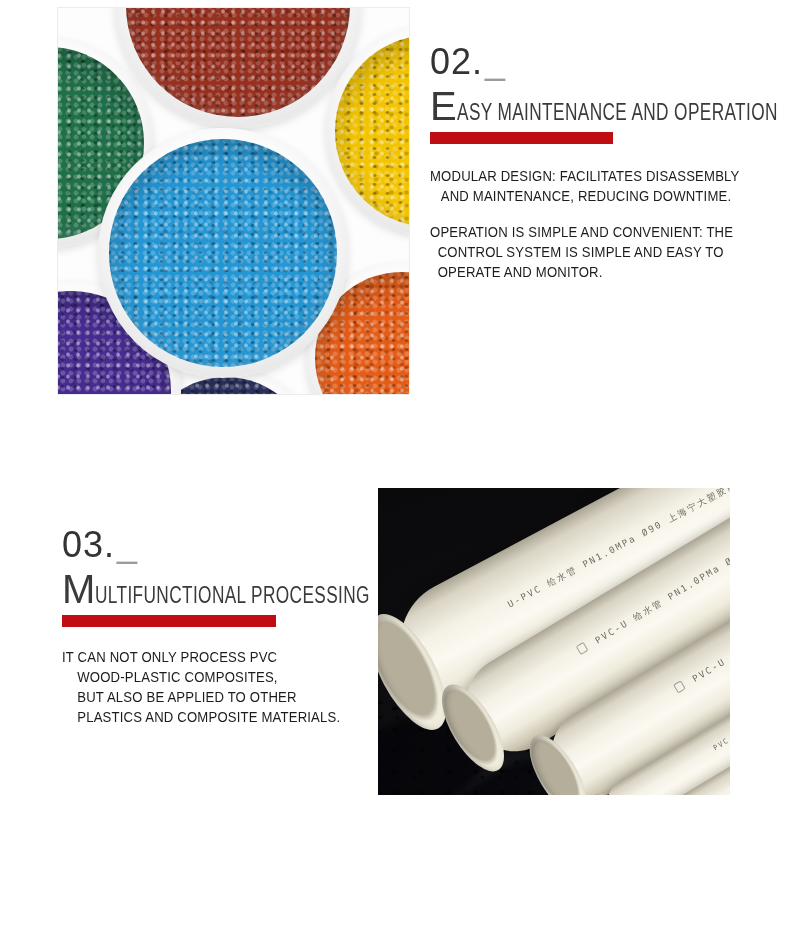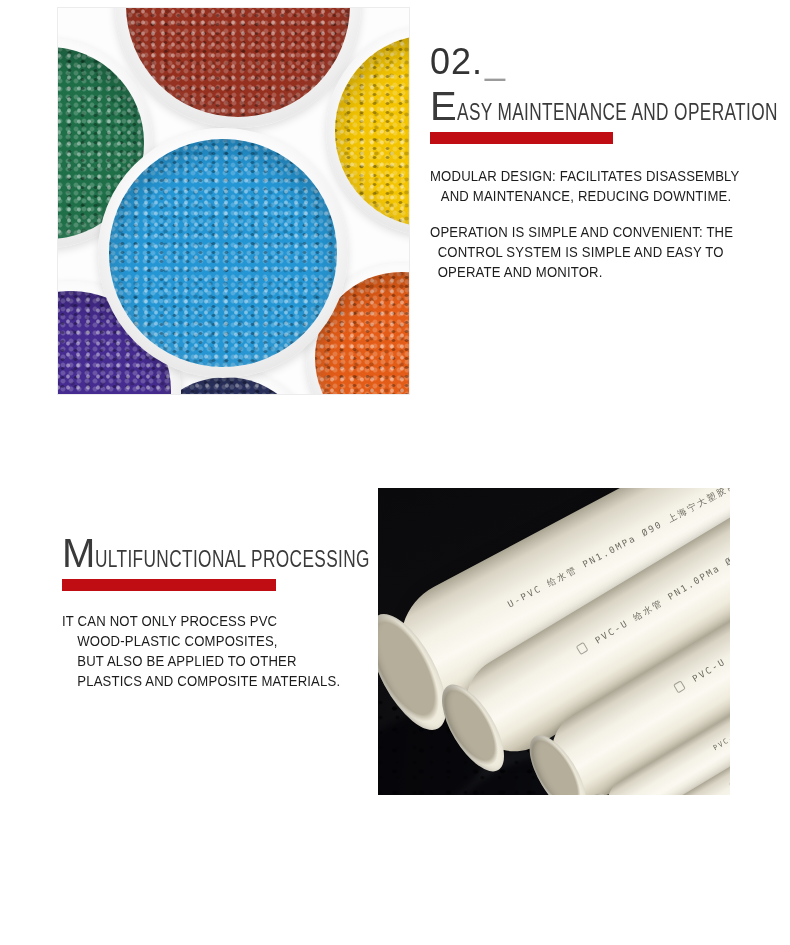--- a/index.html
+++ b/index.html
@@ -163,20 +163,23 @@
     </h2>
     <div class="red-bar w2" style="background: rgb(192, 13, 19);"></div>
     <p class="body-par first">MODULAR DESIGN: FACILITATES DISASSEMBLY
    AND MAINTENANCE, REDUCING DOWNTIME.</p>
     <p class="body-par second">OPERATION IS SIMPLE AND CONVENIENT: THE
   CONTROL SYSTEM IS SIMPLE AND EASY TO
   OPERATE AND MONITOR.</p>
   </div>
 
   <div class="sec sec-03">
+    <div class="sec-num">
+      <span>03.</span><span class="cursor">_</span>
+    </div>
     <h2 class="sec-title">
       <span class="initial">M</span>
       <span class="rest">ULTIFUNCTIONAL PROCESSING</span>
     </h2>
     <div class="red-bar w3" style="background: rgb(192, 13, 19);"></div>
     <p class="body-par first">IT CAN NOT ONLY PROCESS PVC
     WOOD-PLASTIC COMPOSITES,
     BUT ALSO BE APPLIED TO OTHER
     PLASTICS AND COMPOSITE MATERIALS.</p>
   </div>

